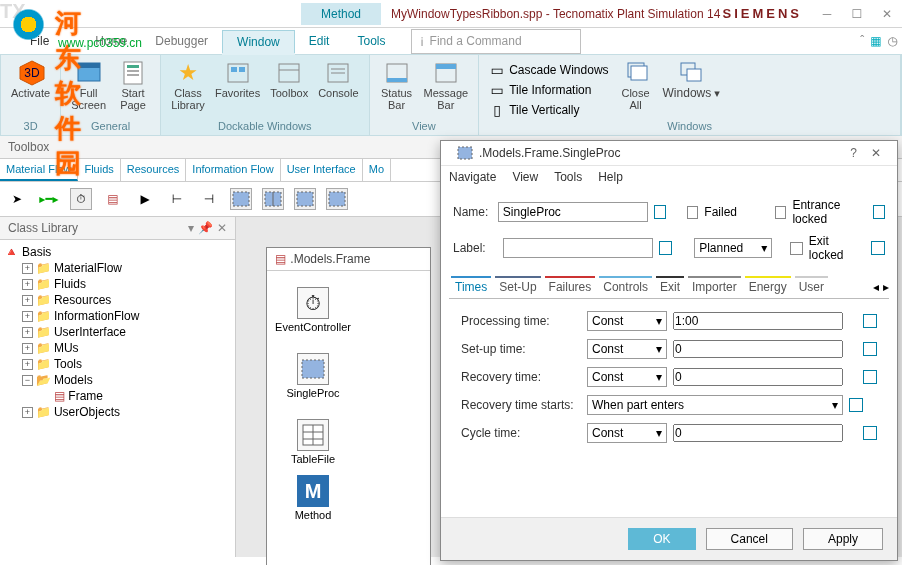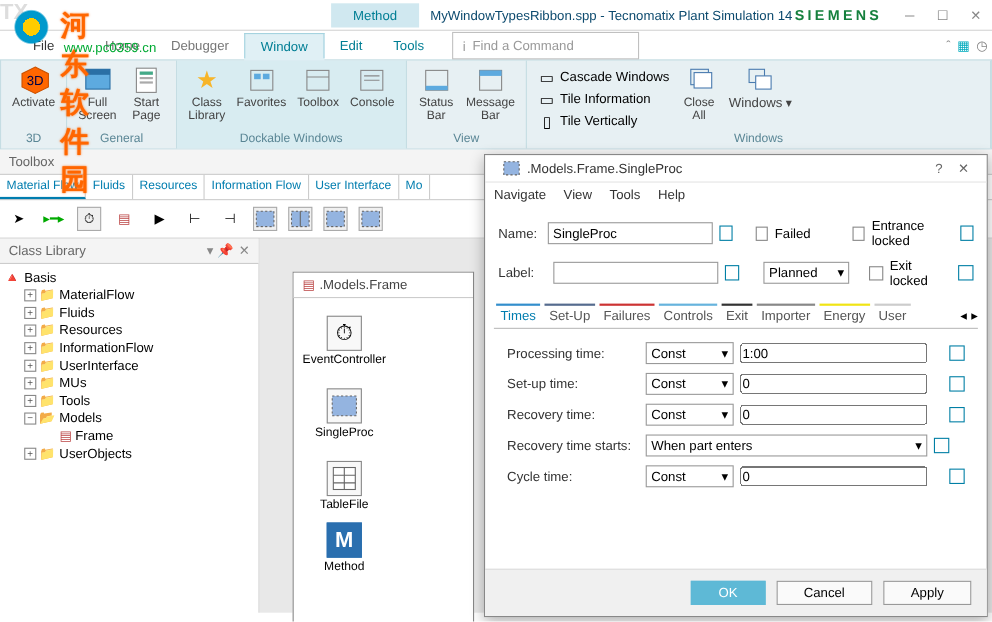--- a/index.html
+++ b/index.html
@@ -1,21 +1,21 @@
 <!DOCTYPE html>
 <html><head>
 <meta charset="utf-8">
 <style>
 * { box-sizing: border-box; margin: 0; padding: 0; font-family: "Segoe UI", Arial, sans-serif; font-size: 12px; }
 body { width: 902px; height: 565px; background: #fff; position: relative; overflow: hidden; }
 
 .titlebar { height: 28px; background: #fff; display: flex; align-items: center; padding: 0 6px; border-bottom: 1px solid #d4d4d4; position: relative; }
 .titlebar .method-tab { background: #d0e8f0; padding: 4px 20px; margin-left: 295px; color: #007e94; }
-.titlebar .title-text { margin-left: 10px; color: #0c4a6e; font-size: 12px; }
-.titlebar .brand { position: absolute; right: 100px; color: #15803d; font-weight: bold; font-size: 13px; letter-spacing: 3px; }
+.titlebar .title-text { margin-left: 10px; color: #7f1d1d; font-size: 12px; }
+.titlebar .brand { position: absolute; right: 100px; color: #7f1d1d; font-weight: bold; font-size: 13px; letter-spacing: 3px; }
 .titlebar .winbtns { position: absolute; right: 0; display: flex; }
 .titlebar .winbtn { width: 30px; height: 28px; display: flex; align-items: center; justify-content: center; color: #888; cursor: pointer; }
 
 .watermark { position: absolute; top: 0; left: 0; z-index: 999; pointer-events: none; }
 .wm-icon { position: absolute; top: 2px; left: 6px; width: 45px; height: 45px; border-radius: 50%; background: radial-gradient(circle at 50% 50%, #ffcc00 25%, #0099cc 25% 45%, rgba(255,255,255,0) 50%); }
 .wm-text { position: absolute; top: 6px; left: 55px; font-size: 26px; color: #ff6600; font-weight: bold; text-shadow: 0 0 2px #ff6600; }
 .wm-url { position: absolute; top: 36px; left: 58px; font-size: 12px; color: #00aa33; }
 .tx { position: absolute; top: 0; left: 0; color: #ddd; font-size: 20px; font-weight: bold; }
 
 .ribbon-tabs { height: 26px; display: flex; align-items: center; padding-left: 22px; position: relative; }

